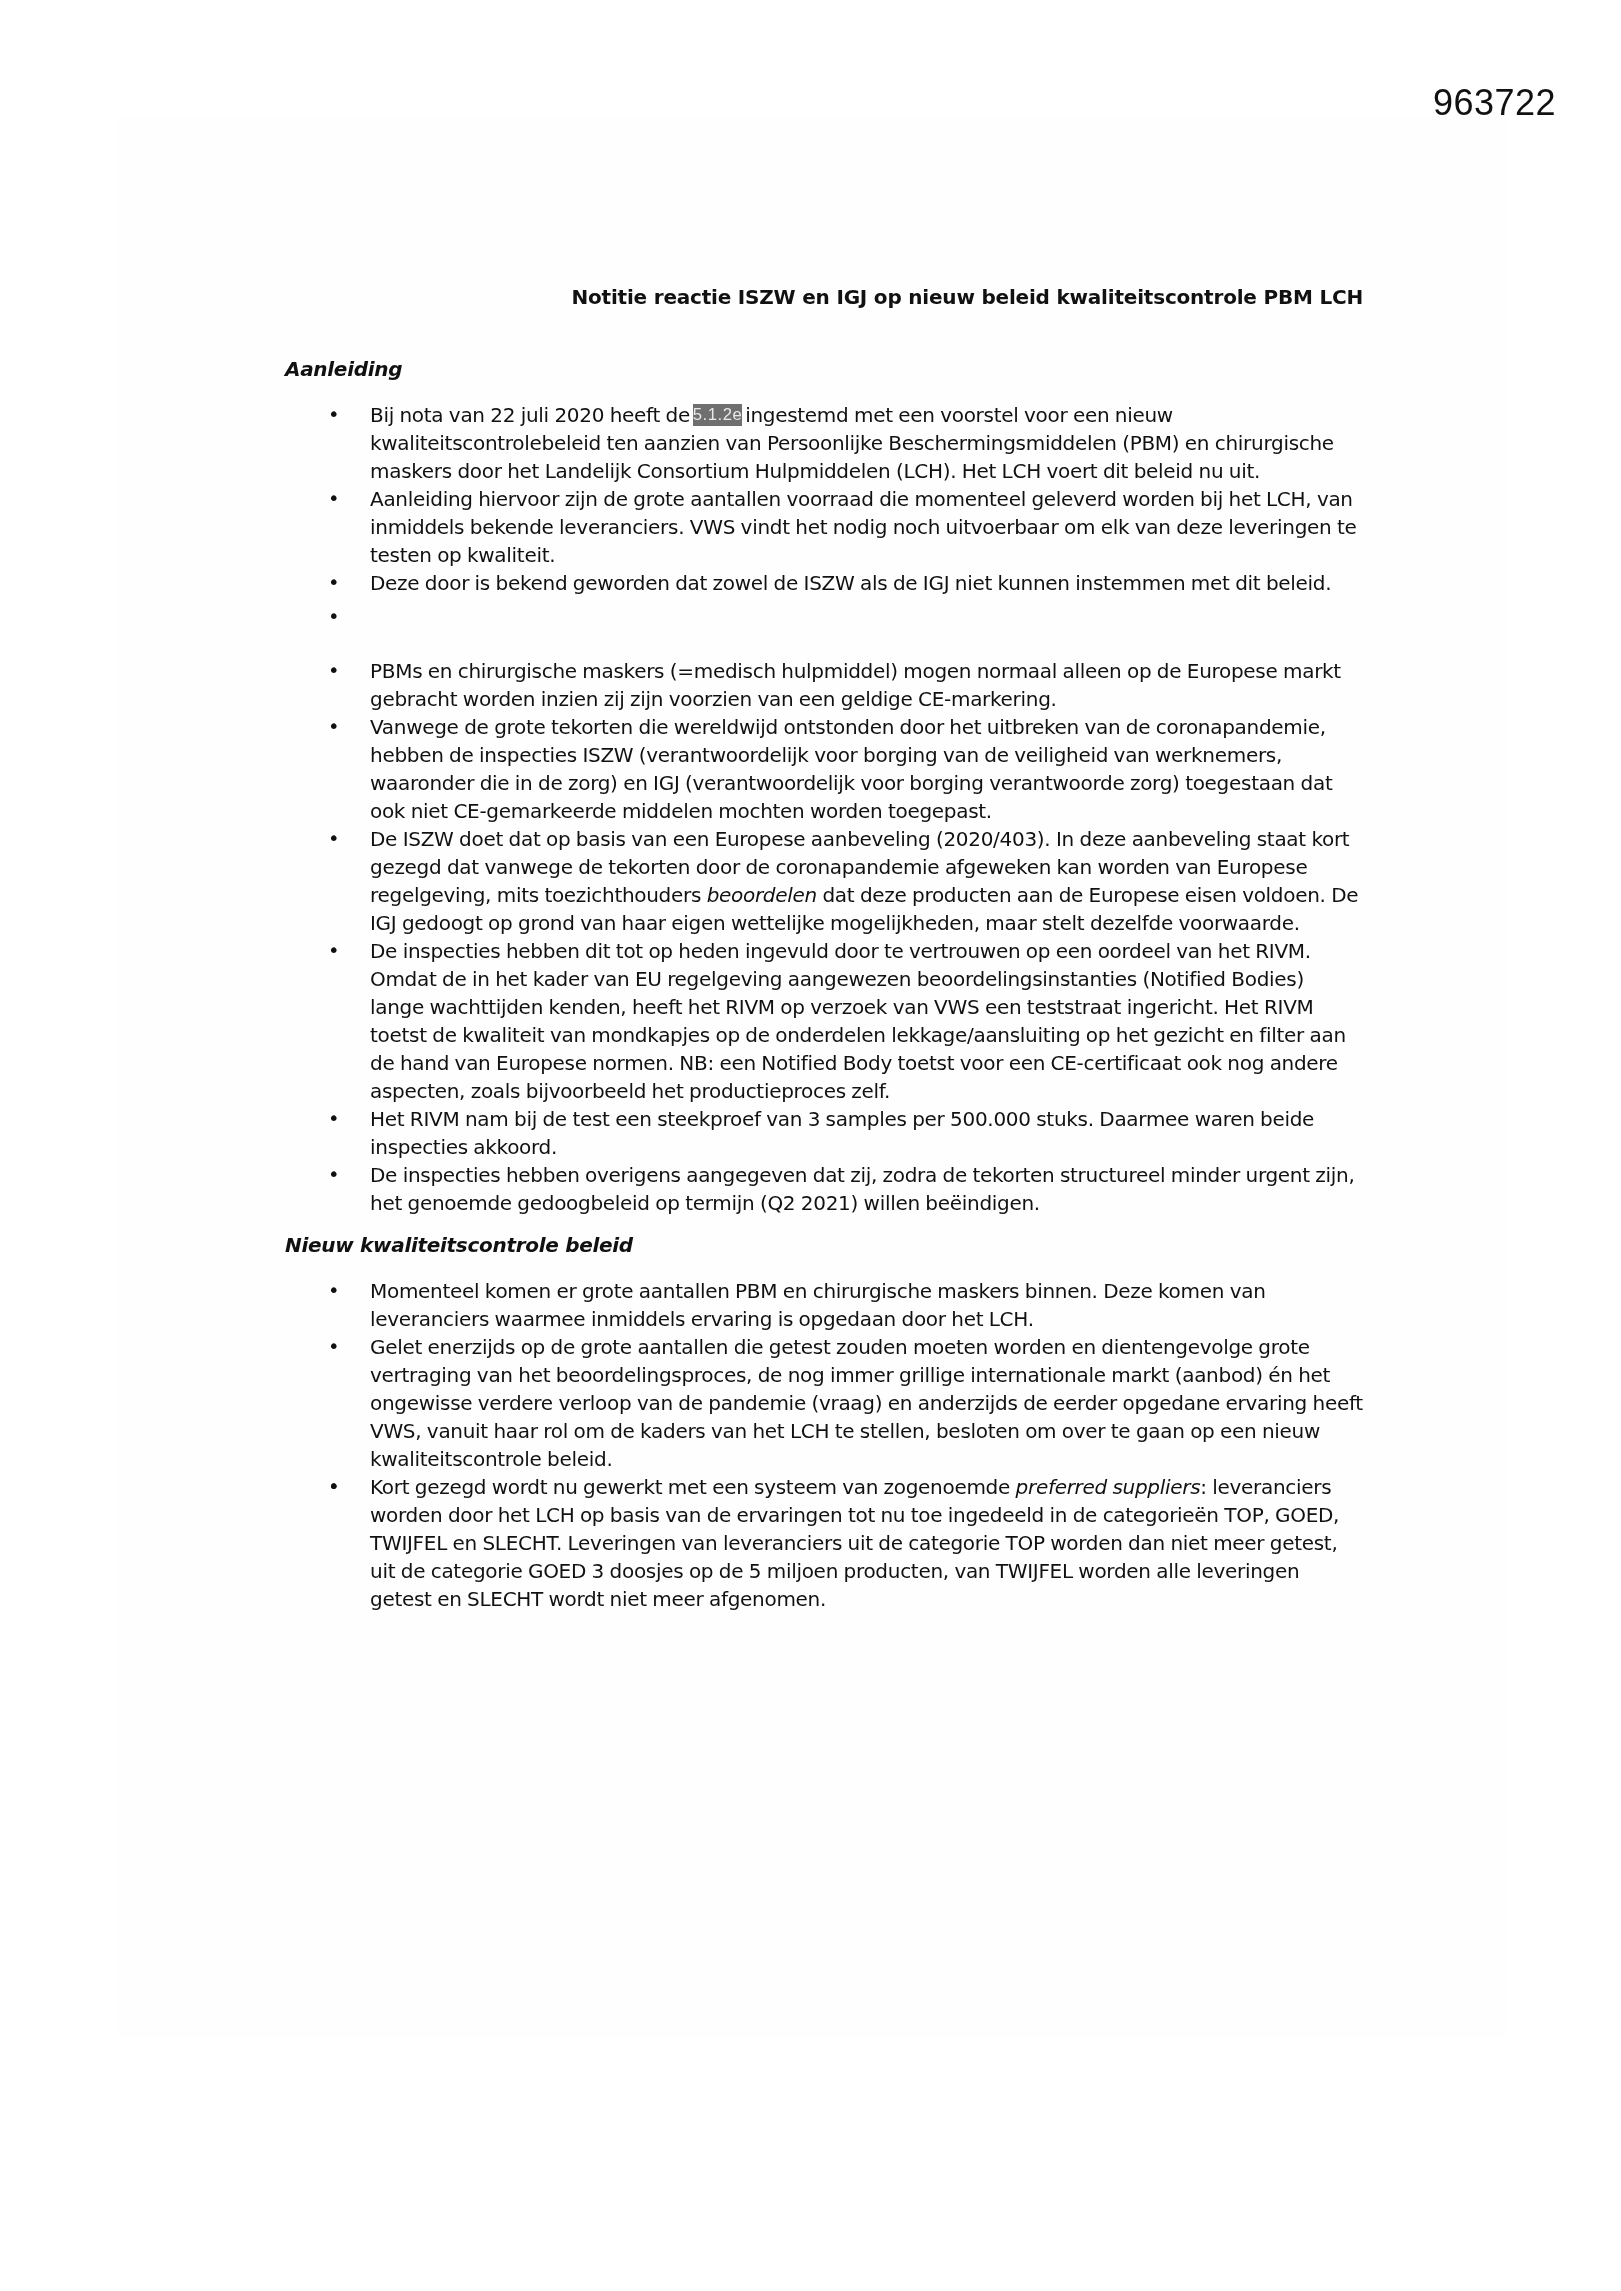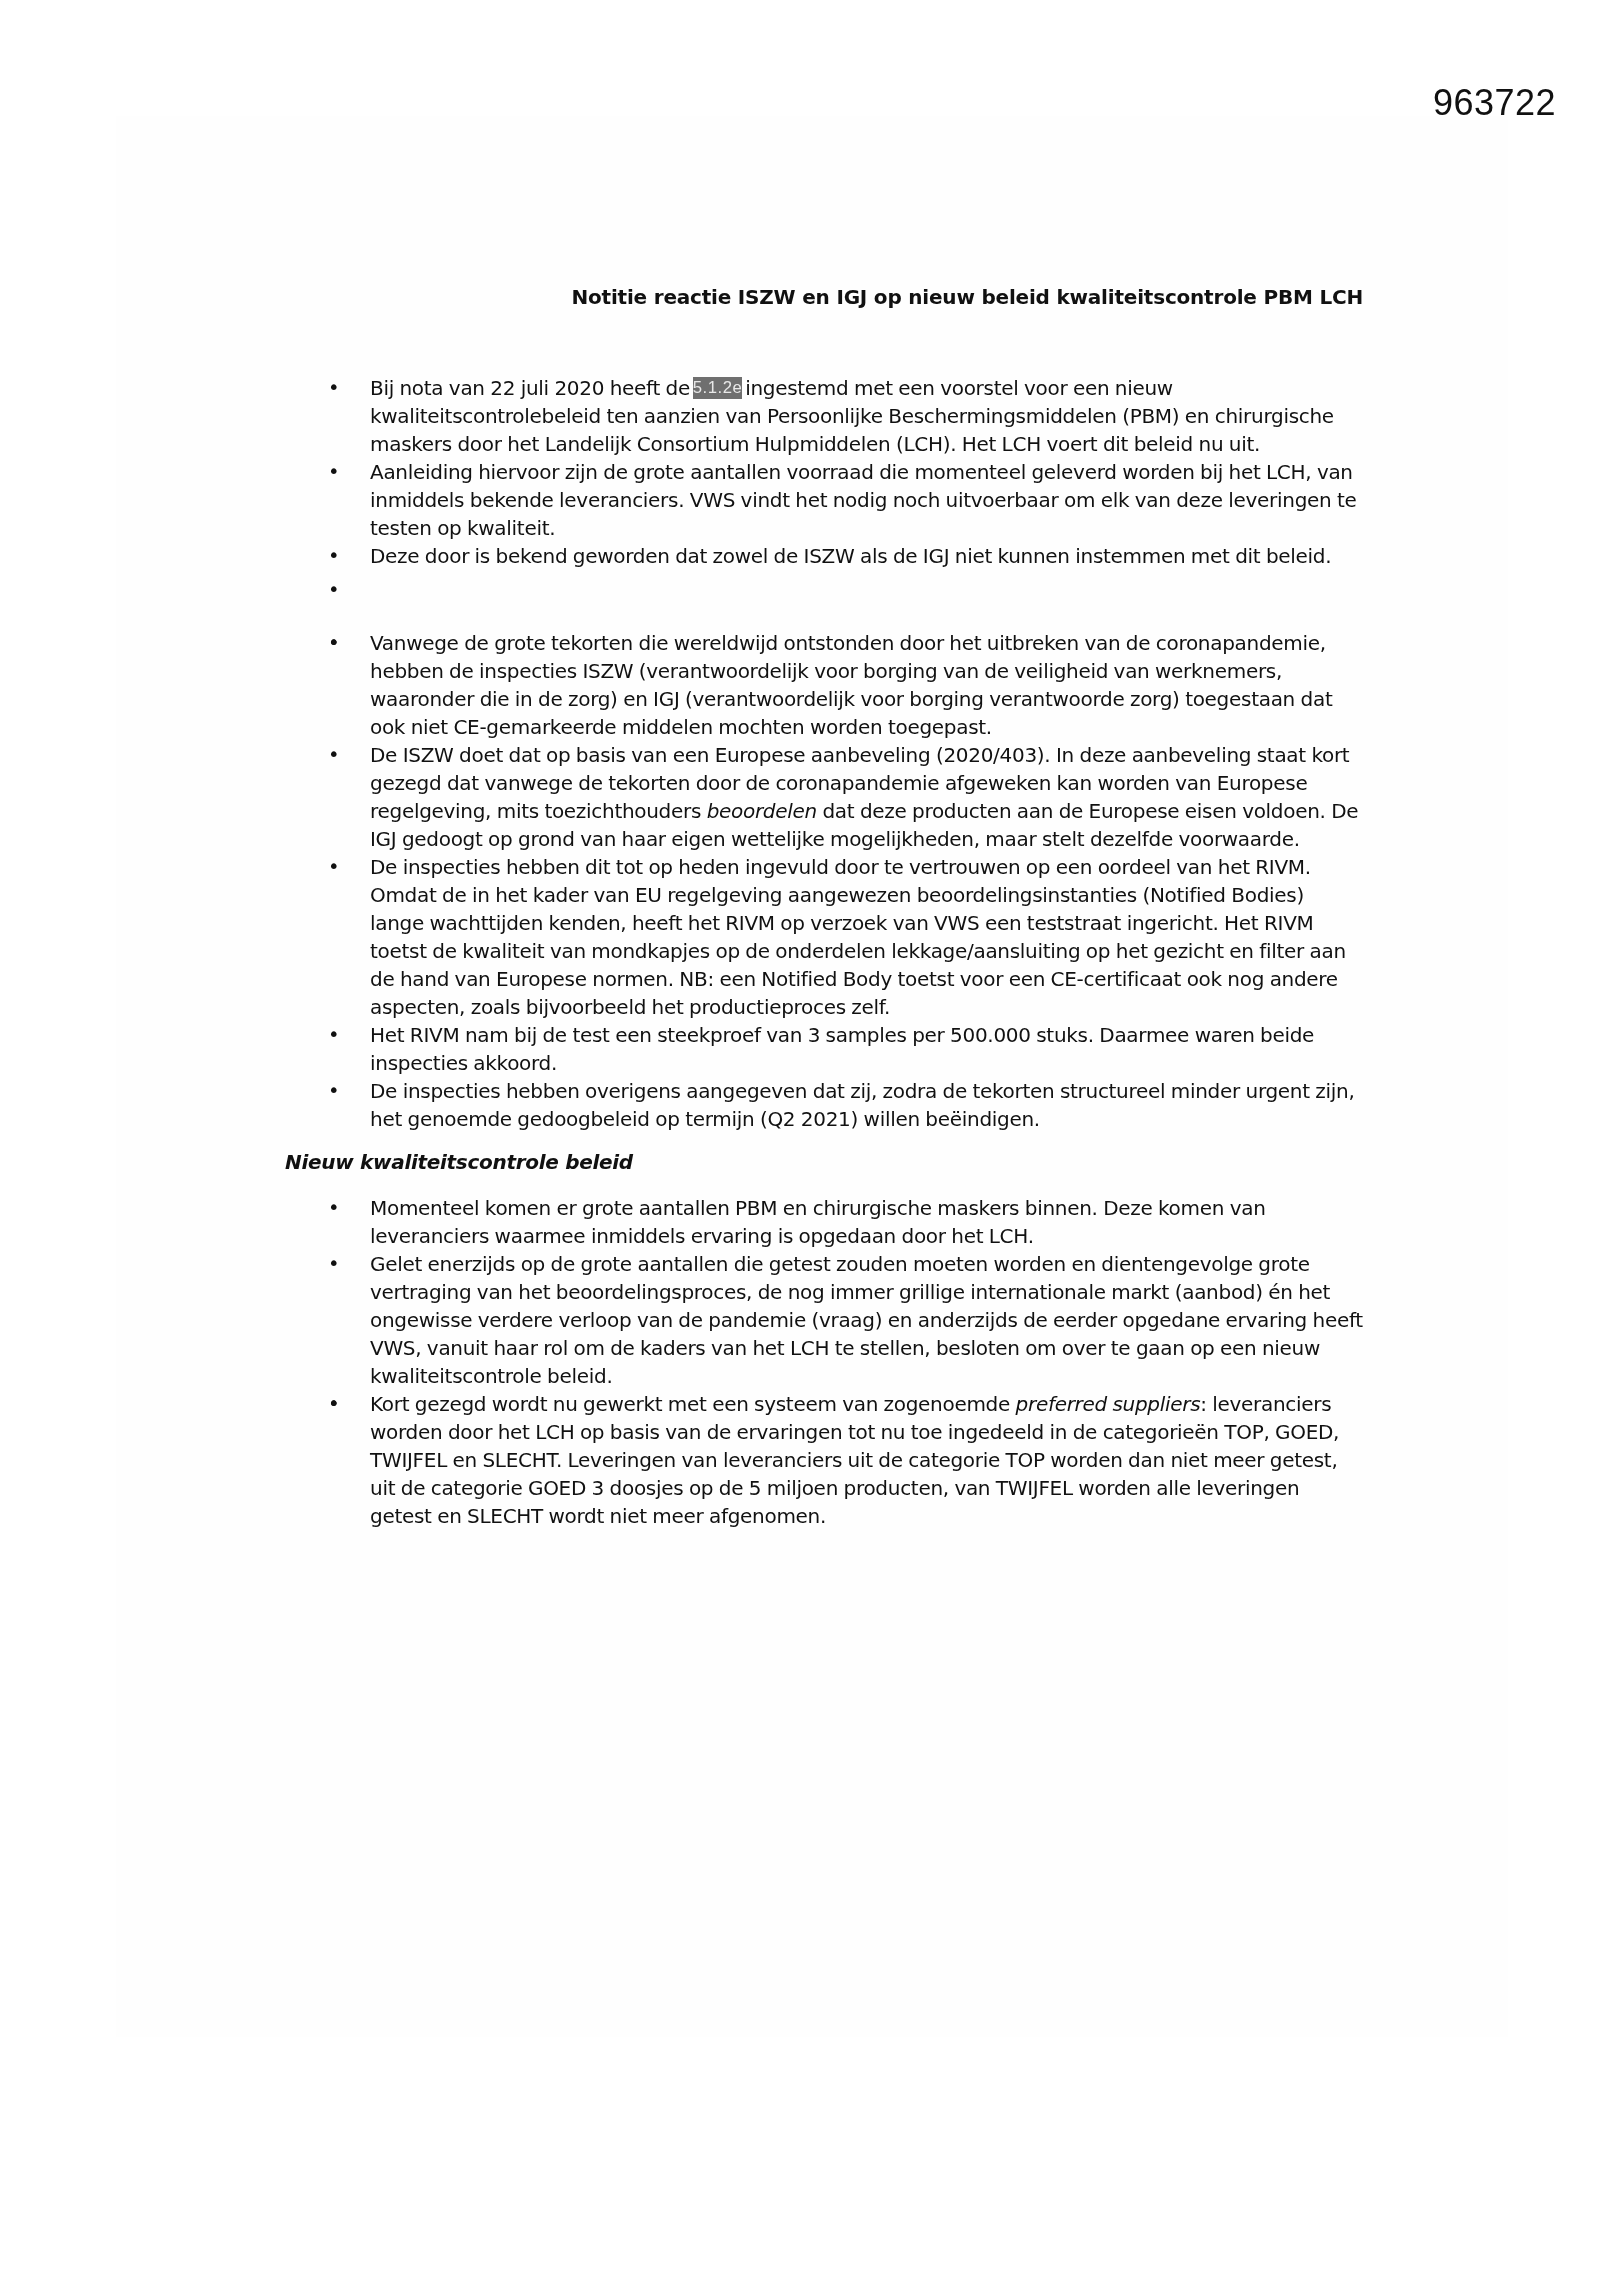--- a/index.html
+++ b/index.html
@@ -50,20 +50,21 @@
 
 <div class="doc-number">963722</div>
 
 <div class="page-area"></div>
 
 <div class="content">
 
   <h1 class="title">Notitie reactie ISZW en IGJ op nieuw beleid kwaliteitscontrole PBM LCH</h1>
 
   <div style="height:45px"></div>
+  <h2 class="section-heading">Aanleiding</h2>
   <div style="height:17.6px"></div>
   <ul class="bullets">
     <li>
       <span class="bullet">•</span>
       <span>Bij nota van 22 juli 2020 heeft de</span><span class="redaction">5.1.2e</span><span>ingestemd met een voorstel voor een nieuw kwaliteitscontrolebeleid ten aanzien van Persoonlijke Beschermingsmiddelen (PBM) en chirurgische maskers door het Landelijk Consortium Hulpmiddelen (LCH). Het LCH voert dit beleid nu uit.</span>
     </li>
     <li>
       <span class="bullet">•</span>
       <span>Aanleiding hiervoor zijn de grote aantallen voorraad die momenteel geleverd worden bij het LCH, van inmiddels bekende leveranciers. VWS vindt het nodig noch uitvoerbaar om elk van deze leveringen te testen op kwaliteit.</span>
     </li>
@@ -75,20 +76,21 @@
       <span class="bullet">•</span>
       <span>&nbsp;</span>
     </li>
   </ul>
 
   <div style="height:7.8px"></div>
   <div style="height:17.6px"></div>
   <ul class="bullets">
     <li>
       <span class="bullet">•</span>
+      <span>PBMs en chirurgische maskers (=medisch hulpmiddel) mogen normaal alleen op de Europese markt gebracht worden inzien zij zijn voorzien van een geldige CE-markering.</span>
     </li>
     <li>
       <span class="bullet">•</span>
       <span>Vanwege de grote tekorten die wereldwijd ontstonden door het uitbreken van de coronapandemie, hebben de inspecties ISZW (verantwoordelijk voor borging van de veiligheid van werknemers, waaronder die in de zorg) en IGJ (verantwoordelijk voor borging verantwoorde zorg) toegestaan dat ook niet CE-gemarkeerde middelen mochten worden toegepast.</span>
     </li>
     <li>
       <span class="bullet">•</span>
       <span>De ISZW doet dat op basis van een Europese aanbeveling (2020/403). In deze aanbeveling staat kort gezegd dat vanwege de tekorten door de coronapandemie afgeweken kan worden van Europese regelgeving, mits toezichthouders</span> <em>beoordelen</em> <span>dat deze producten aan de Europese eisen voldoen. De IGJ gedoogt op grond van haar eigen wettelijke mogelijkheden, maar stelt dezelfde voorwaarde.</span>
     </li>
     <li>

